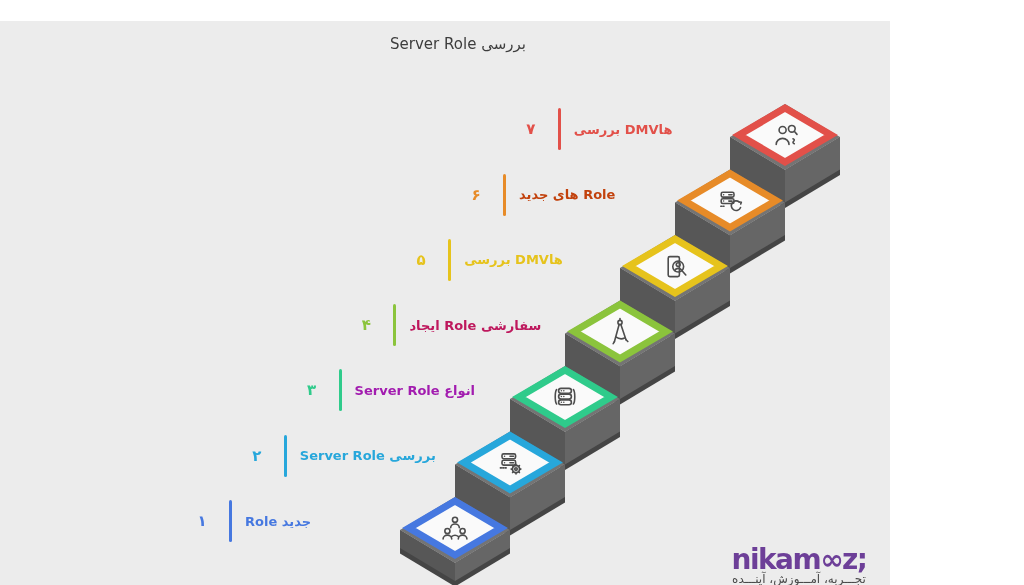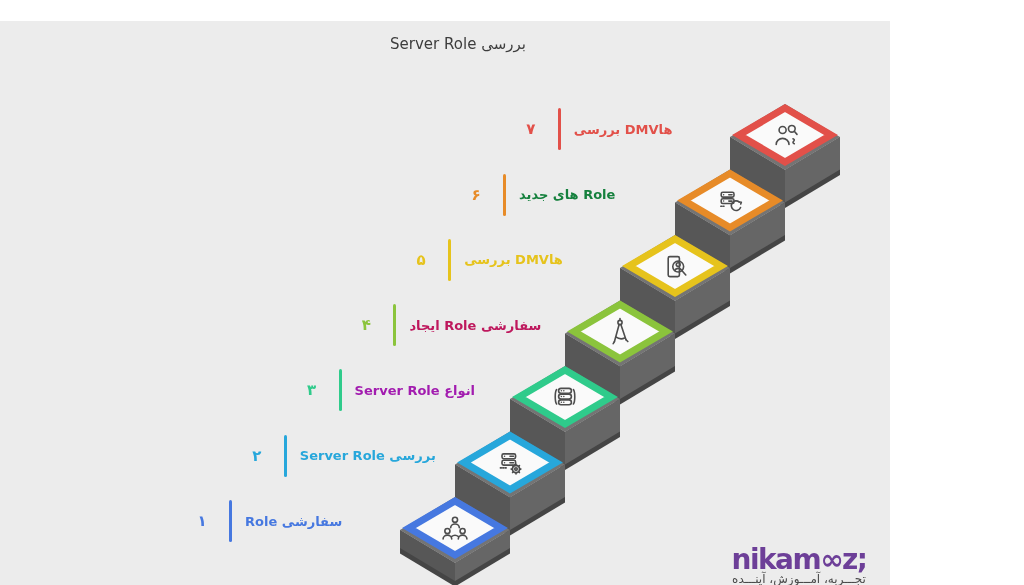--- a/index.html
+++ b/index.html
@@ -142,21 +142,21 @@
         <path d="M5.1,32.5 a5.4,4.8 0 0 1 10.8,0"></path>
         <circle cx="29.5" cy="22.5" r="3.2"></circle>
         <path d="M24.1,32.5 a5.4,4.8 0 0 1 10.8,0"></path>
         <path d="M15.5,29.5 q4.5,-3.5 9,0"></path>
       </g>
     </svg>
   <div id="labels">
       <div class="lbl" style="left: 186px; top: 478px;">
         <span class="num" style="color: rgb(70, 120, 224);">۱</span>
         <span class="bar" style="background: rgb(70, 120, 224);"></span>
-        <span class="txt" dir="rtl" style="color: rgb(70, 120, 224);">سفارشی Role</span>
+        <span class="txt" dir="rtl" style="color: rgb(70, 120, 224);">جدید Role</span>
       </div>
       <div class="lbl" style="left: 240.8px; top: 412.7px;">
         <span class="num" style="color: rgb(39, 167, 219);">۲</span>
         <span class="bar" style="background: rgb(39, 167, 219);"></span>
         <span class="txt" dir="rtl" style="color: rgb(39, 167, 219);">بررسی Server Role</span>
       </div>
       <div class="lbl" style="left: 295.6px; top: 347.4px;">
         <span class="num" style="color: rgb(47, 203, 139);">۳</span>
         <span class="bar" style="background: rgb(47, 203, 139);"></span>
         <span class="txt" dir="rtl" style="color: #a21caf;">انواع Server Role</span>
@@ -167,21 +167,21 @@
         <span class="txt" dir="ltr" style="color: #be185d;">ایجاد Role سفارشی</span>
       </div>
       <div class="lbl" style="left: 405.2px; top: 216.8px;">
         <span class="num" style="color: rgb(230, 195, 28);">۵</span>
         <span class="bar" style="background: rgb(230, 195, 28);"></span>
         <span class="txt" dir="ltr" style="color: rgb(230, 195, 28);">بررسی DMVها</span>
       </div>
       <div class="lbl" style="left: 460px; top: 151.5px;">
         <span class="num" style="color: rgb(231, 139, 40);">۶</span>
         <span class="bar" style="background: rgb(231, 139, 40);"></span>
-        <span class="txt" dir="rtl" style="color: #15803d;">Role های جدید</span>
+        <span class="txt" dir="rtl" style="color: #c2410c;">Role های جدید</span>
       </div>
       <div class="lbl" style="left: 514.8px; top: 86.2px;">
         <span class="num" style="color: rgb(226, 80, 73);">۷</span>
         <span class="bar" style="background: rgb(226, 80, 73);"></span>
         <span class="txt" dir="ltr" style="color: rgb(226, 80, 73);">بررسی DMVها</span>
       </div>
     </div>
   <div id="logo">
     <div class="mark" style="color: rgb(109, 63, 152);">nikam∞z;</div>
     <div class="tag" style="color: rgb(74, 74, 74);">تجـــربه، آمـــوزش، آینـــده</div>

